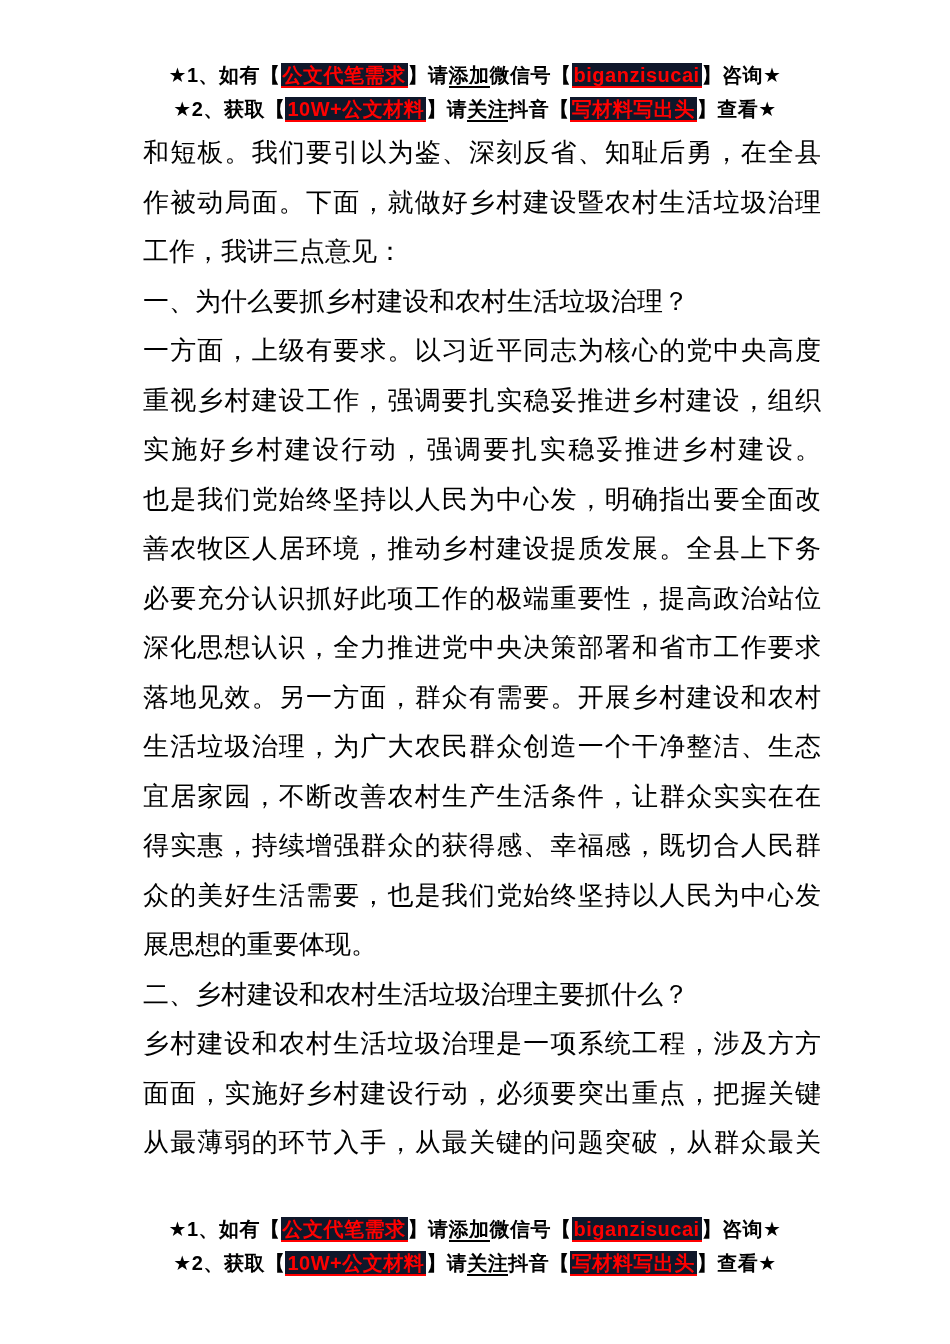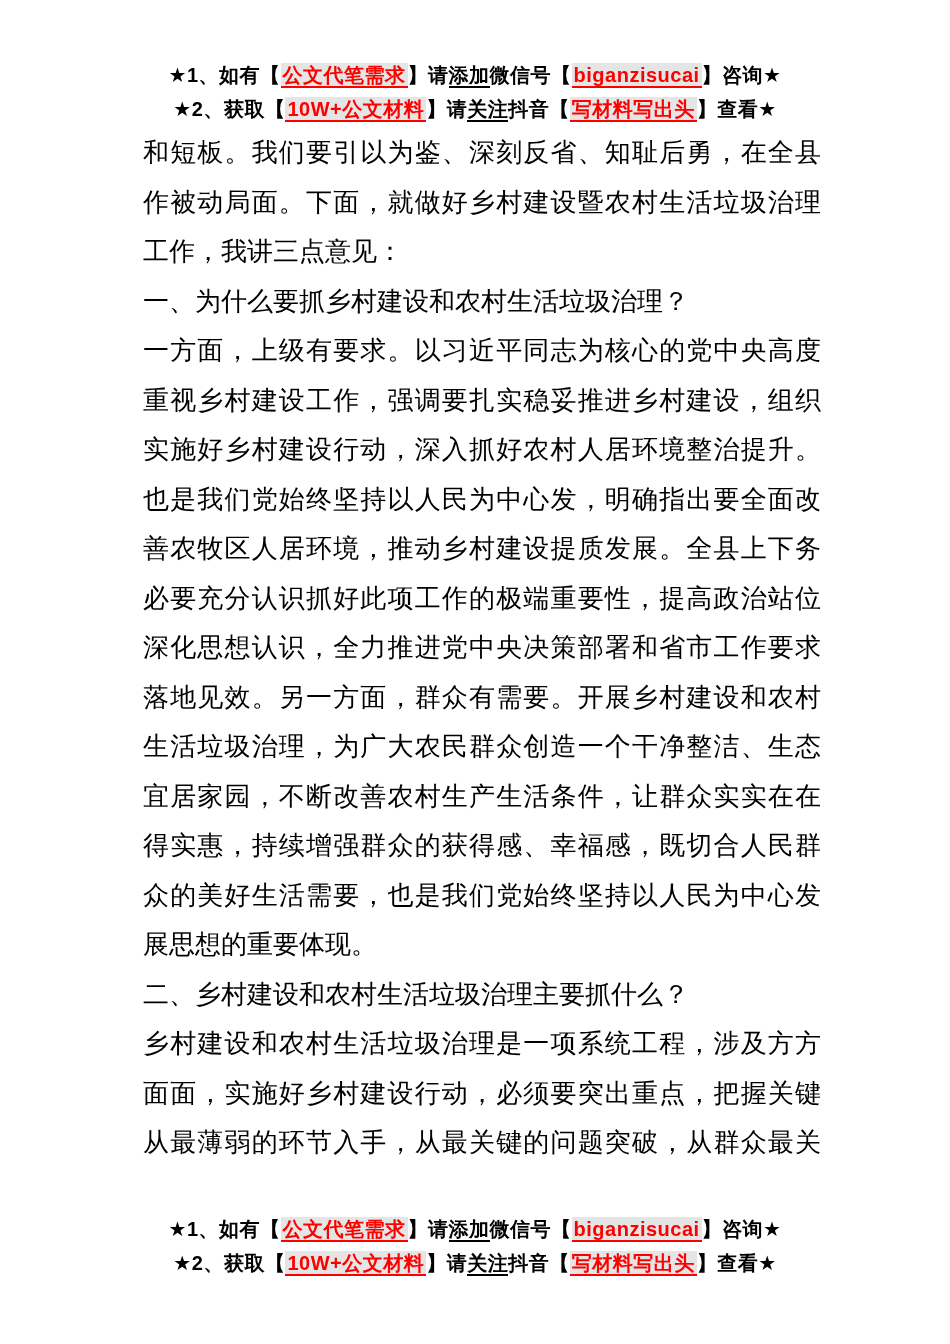--- a/index.html
+++ b/index.html
@@ -27,21 +27,21 @@
     line-height: 34px;
     letter-spacing: 0.5px;
     color: #000000;
   }
   .banner-top { top: 58px; }
   .banner-bottom { top: 1212px; }
   .banner-line { height: 34px; }
   .part-plain { color: #000000; margin-top: 37px; }
   .part-highlight {
     color: #ff0000;
-    background: #e5e5e5;
+    background: #0f172a;
     border-bottom: 2px solid #ff0000;
     padding: 1px 2px 0 2px;
   }
   .part-underline {
     color: #000000;
     border-bottom: 2px solid #000000;
   }
   
   .doc-body {
     position: absolute;
@@ -75,21 +75,21 @@
     <div class="banner-line"><span class="part-plain">★2、获取【</span><span class="part-highlight">10W+公文材料</span><span class="part-plain">】请</span><span class="part-underline">关注</span><span class="part-plain">抖音【</span><span class="part-highlight">写材料写出头</span><span class="part-plain">】查看★</span></div>
   </div>
 
   <div class="doc-body">
       <div class="doc-line just">和短板。我们要引以为鉴、深刻反省、知耻后勇，在全县</div>
       <div class="doc-line just">作被动局面。下面，就做好乡村建设暨农村生活垃圾治理</div>
       <div class="doc-line">工作，我讲三点意见：</div>
       <div class="doc-line">一、为什么要抓乡村建设和农村生活垃圾治理？</div>
       <div class="doc-line just">一方面，上级有要求。以习近平同志为核心的党中央高度</div>
       <div class="doc-line just">重视乡村建设工作，强调要扎实稳妥推进乡村建设，组织</div>
-      <div class="doc-line just">实施好乡村建设行动，深入抓好农村人居环境整治提升。</div>
+      <div class="doc-line just">实施好乡村建设行动，强调要扎实稳妥推进乡村建设。</div>
       <div class="doc-line just">也是我们党始终坚持以人民为中心发，明确指出要全面改</div>
       <div class="doc-line just">善农牧区人居环境，推动乡村建设提质发展。全县上下务</div>
       <div class="doc-line just">必要充分认识抓好此项工作的极端重要性，提高政治站位</div>
       <div class="doc-line just">深化思想认识，全力推进党中央决策部署和省市工作要求</div>
       <div class="doc-line just">落地见效。另一方面，群众有需要。开展乡村建设和农村</div>
       <div class="doc-line just">生活垃圾治理，为广大农民群众创造一个干净整洁、生态</div>
       <div class="doc-line just">宜居家园，不断改善农村生产生活条件，让群众实实在在</div>
       <div class="doc-line just">得实惠，持续增强群众的获得感、幸福感，既切合人民群</div>
       <div class="doc-line just">众的美好生活需要，也是我们党始终坚持以人民为中心发</div>
       <div class="doc-line">展思想的重要体现。</div>

